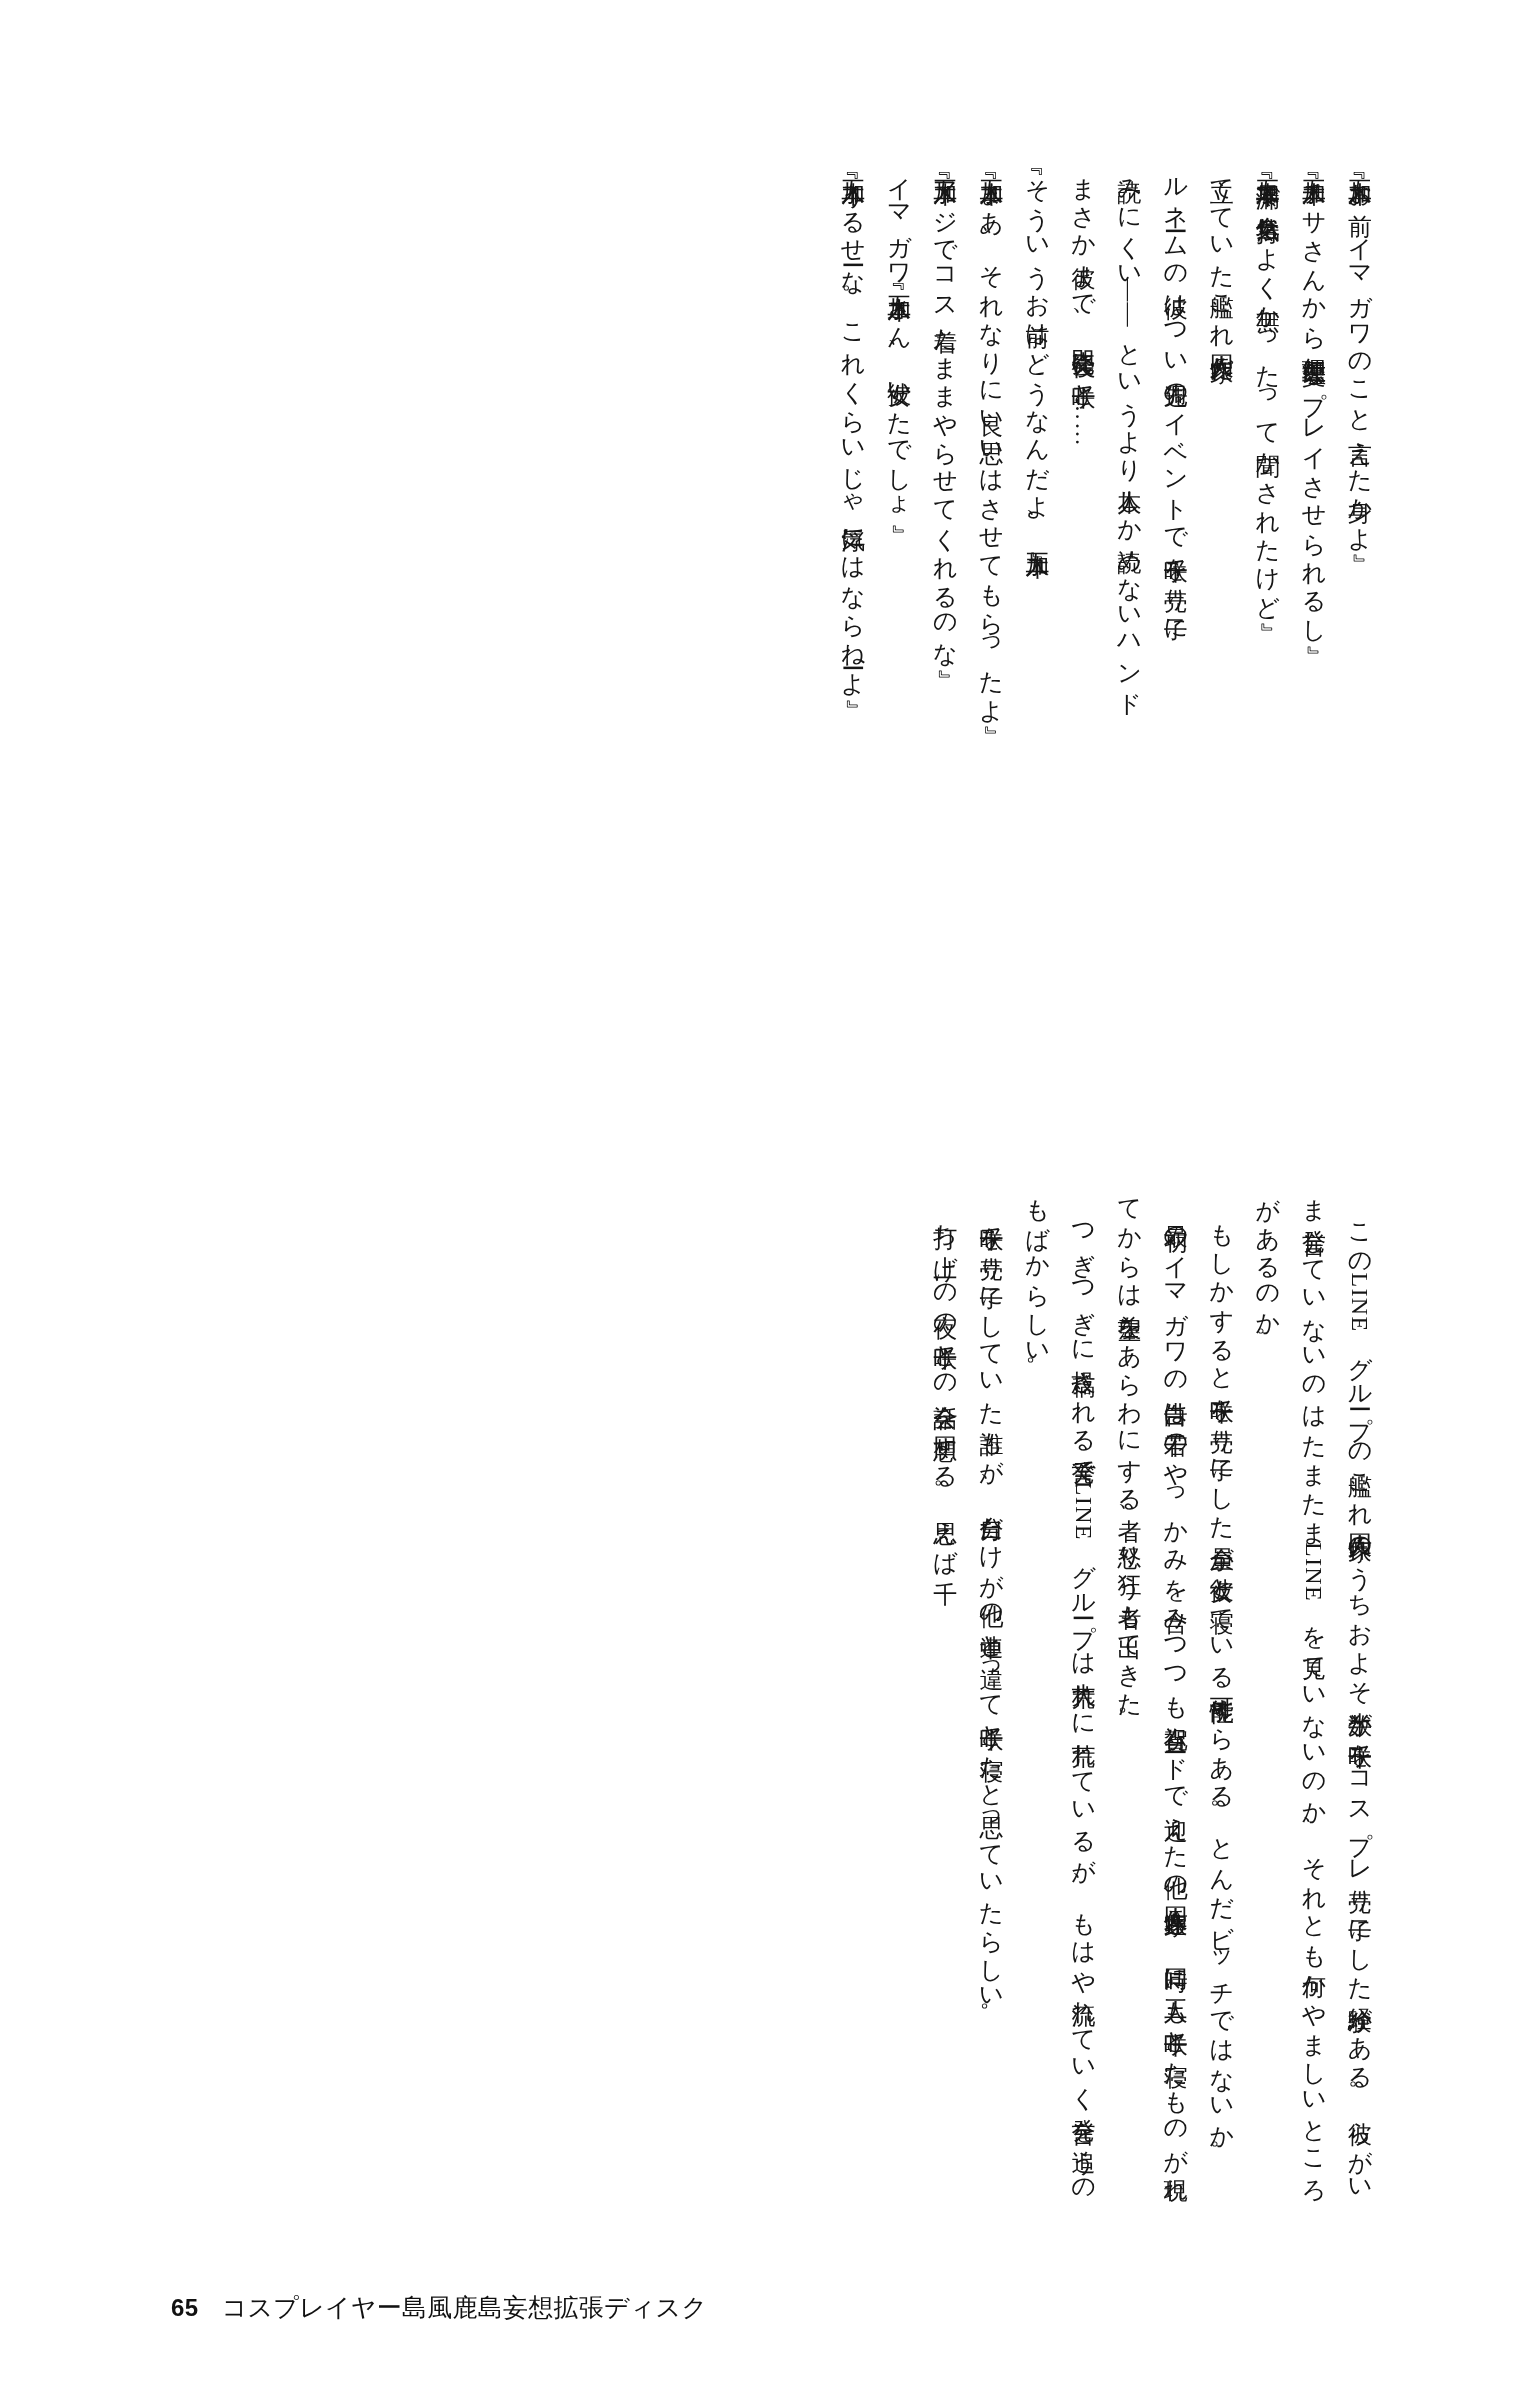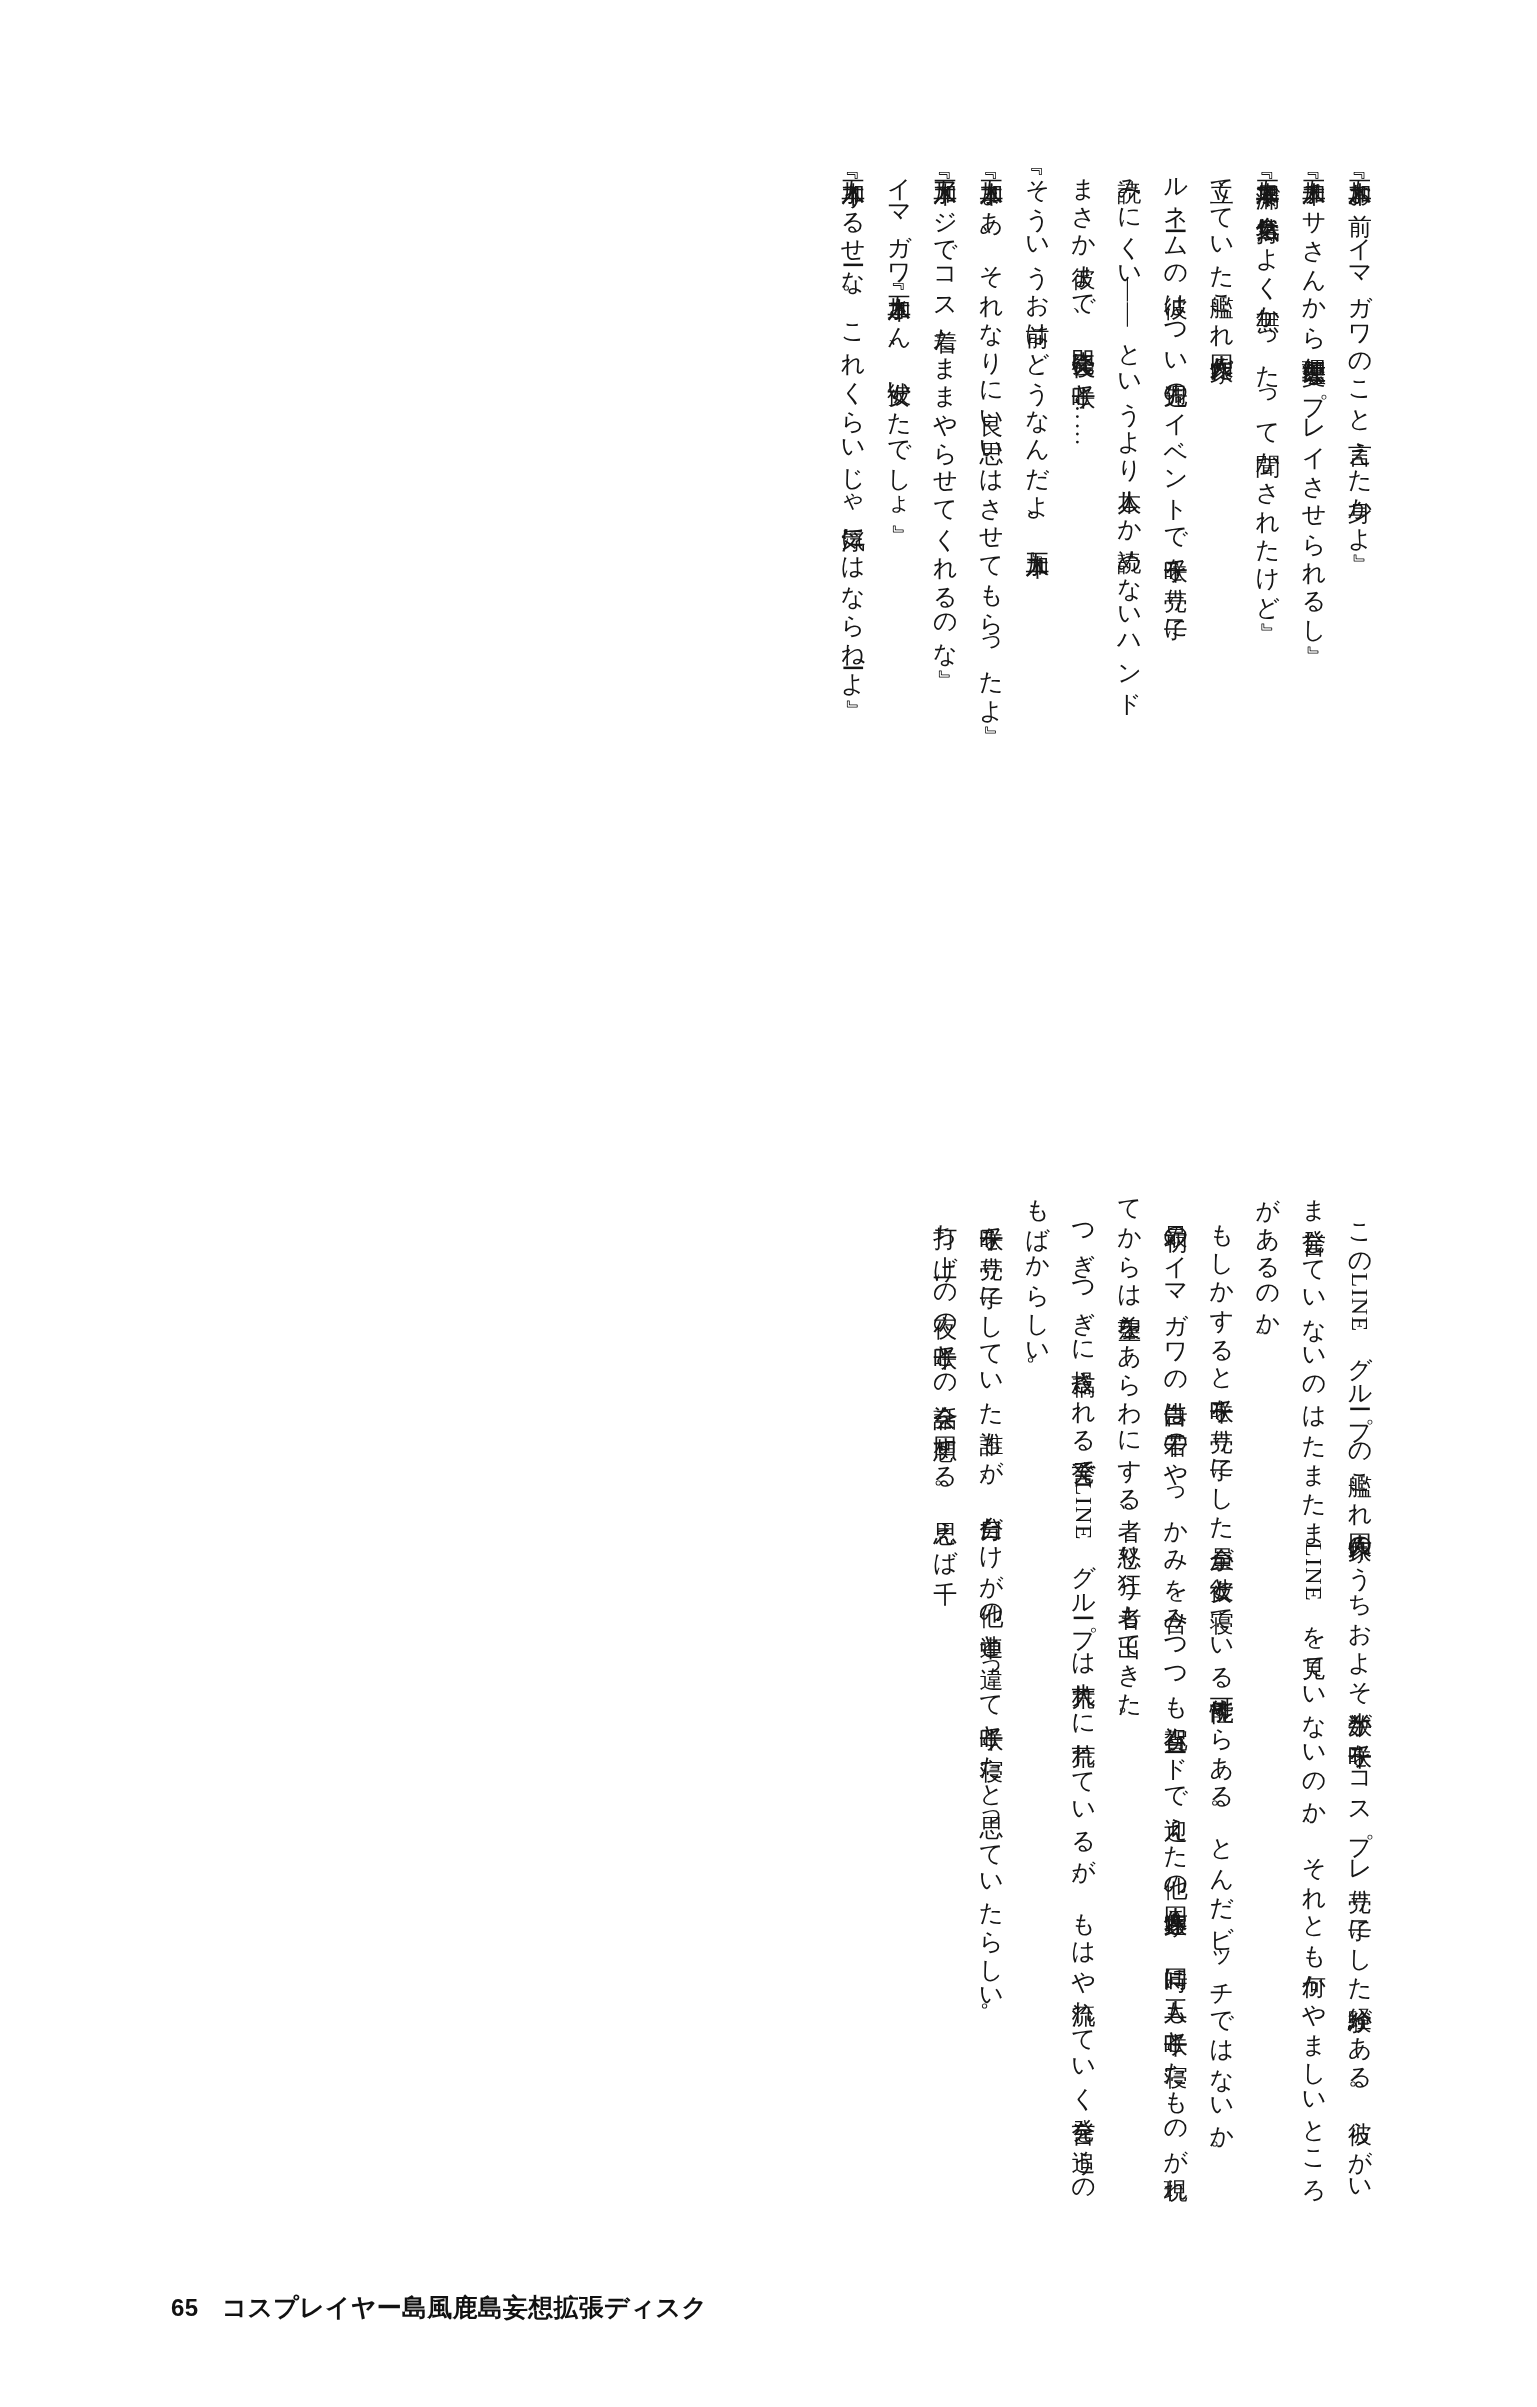--- a/index.html
+++ b/index.html
@@ -80,21 +80,21 @@
   .page-number {
     font-family: "Liberation Sans", sans-serif;
     font-size: 24px;
     font-weight: 700;
     color: #111111;
     letter-spacing: 0.02em;
   }
   .book-title {
     font-family: "DejaVu Sans", "Liberation Sans", sans-serif;
     font-size: 25px;
-    font-weight: 700;
+    font-weight: 400;
     color: #111111;
     letter-spacing: 0.01em;
   }
 </style>
 </head>
 <body>
 
 <div class="page">
 
   <div class="vblock" id="block-upper">

